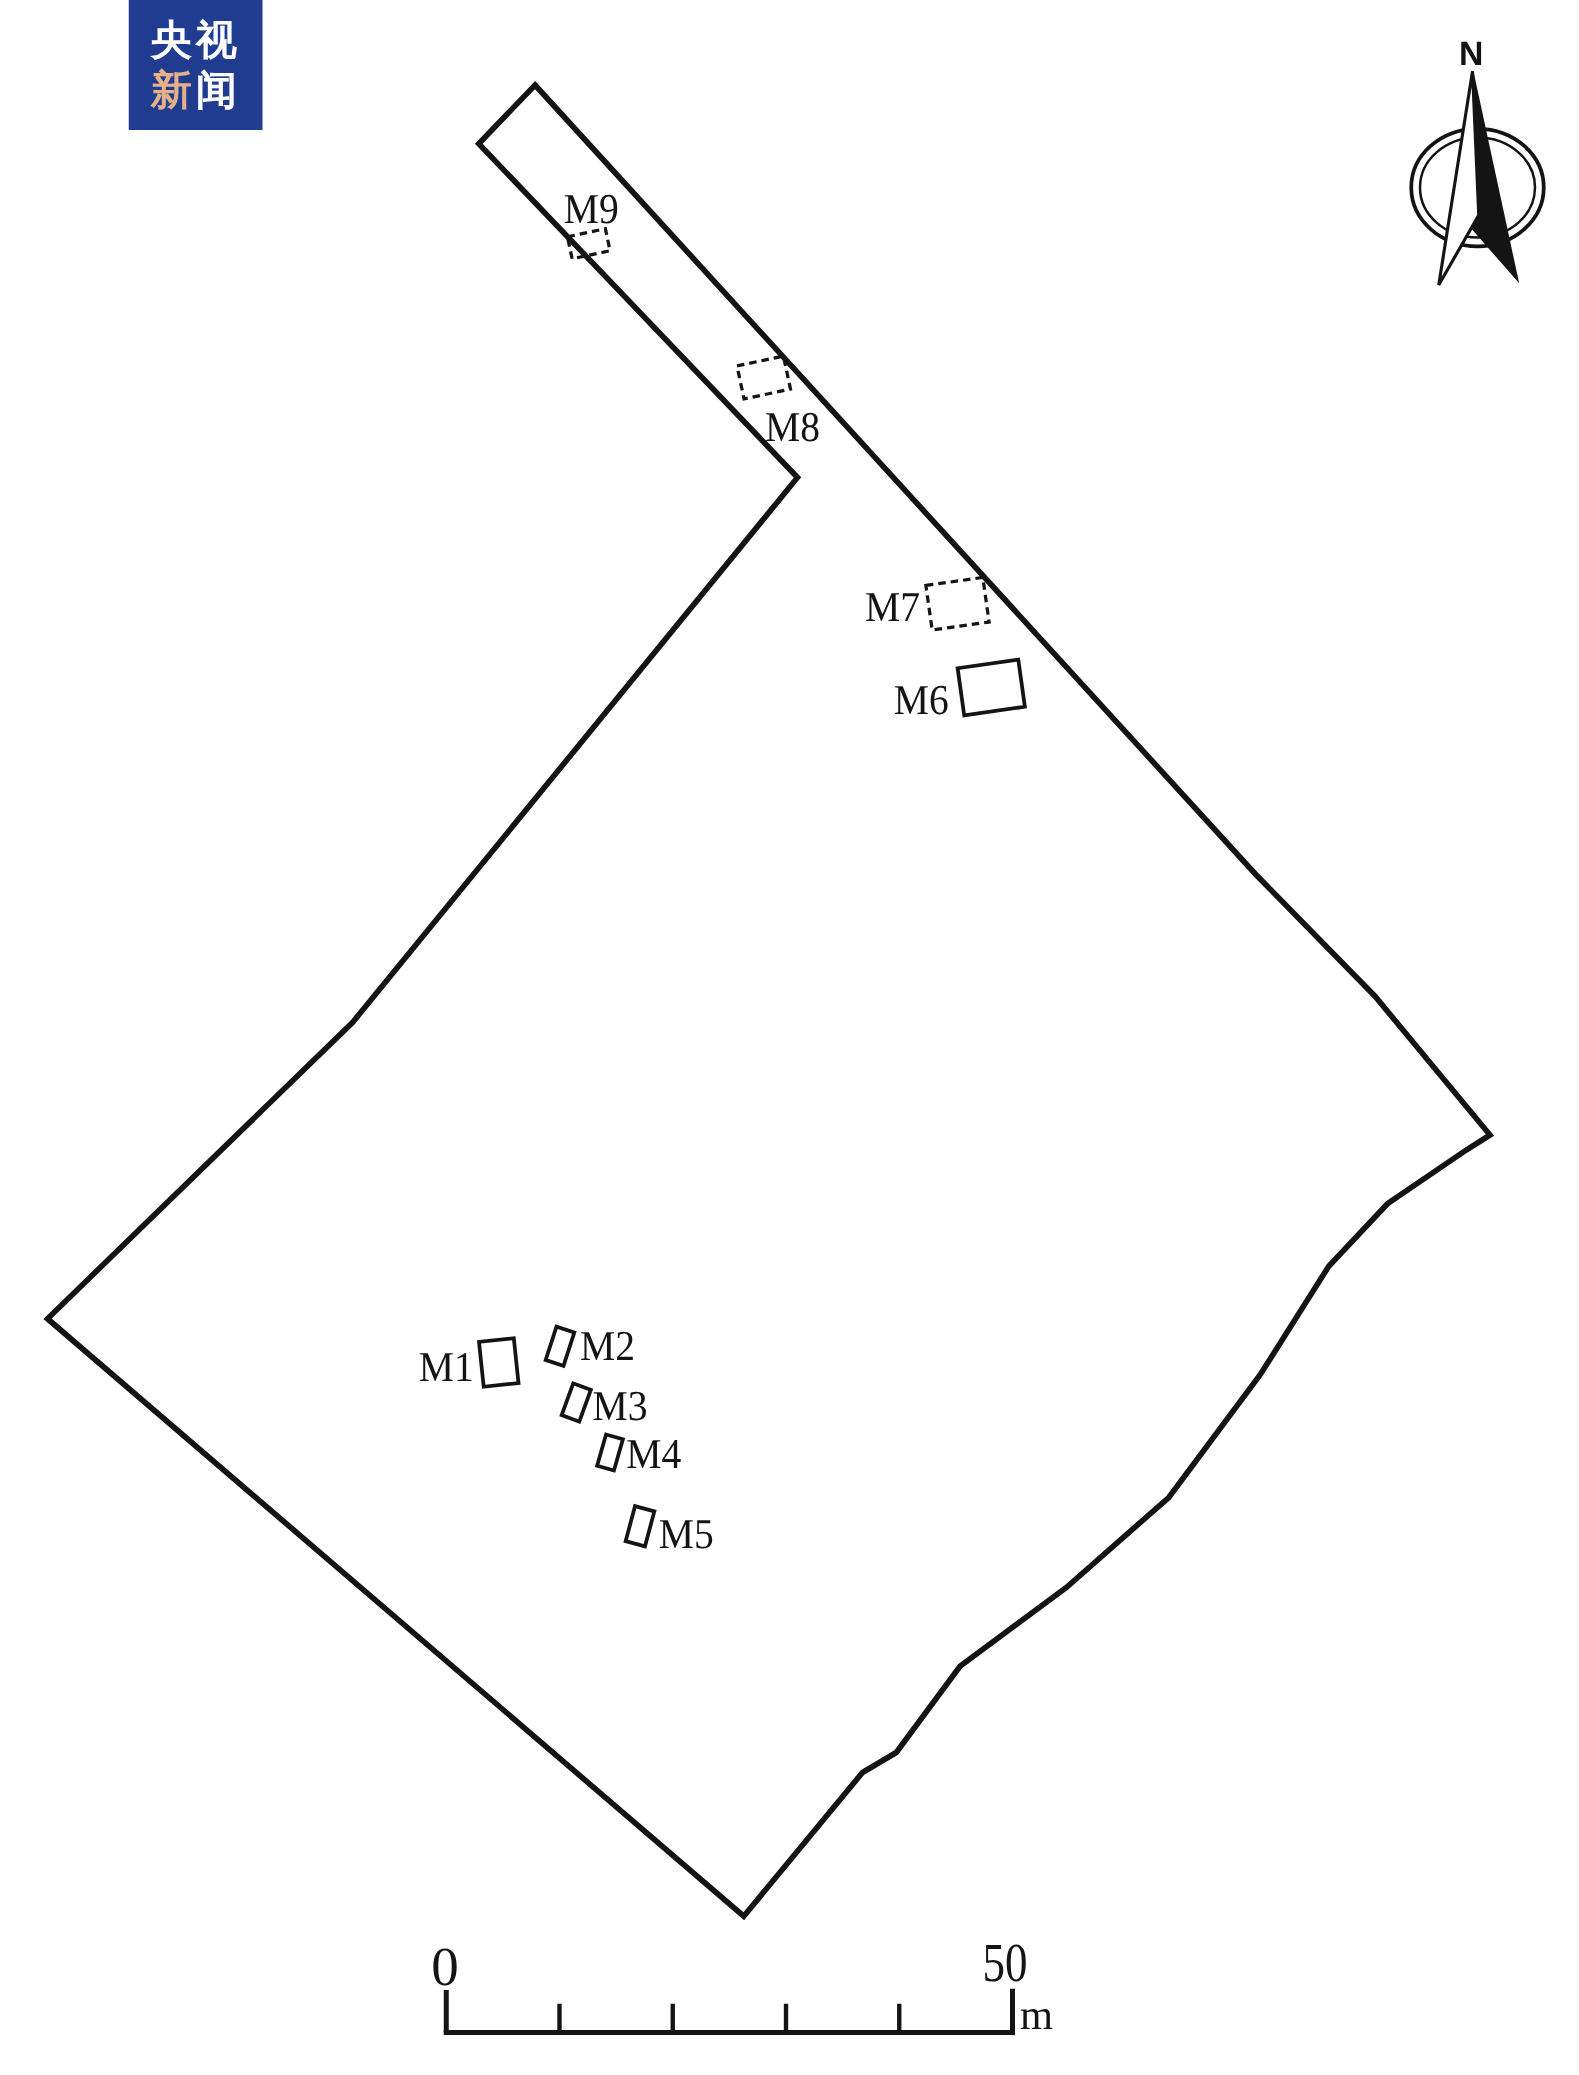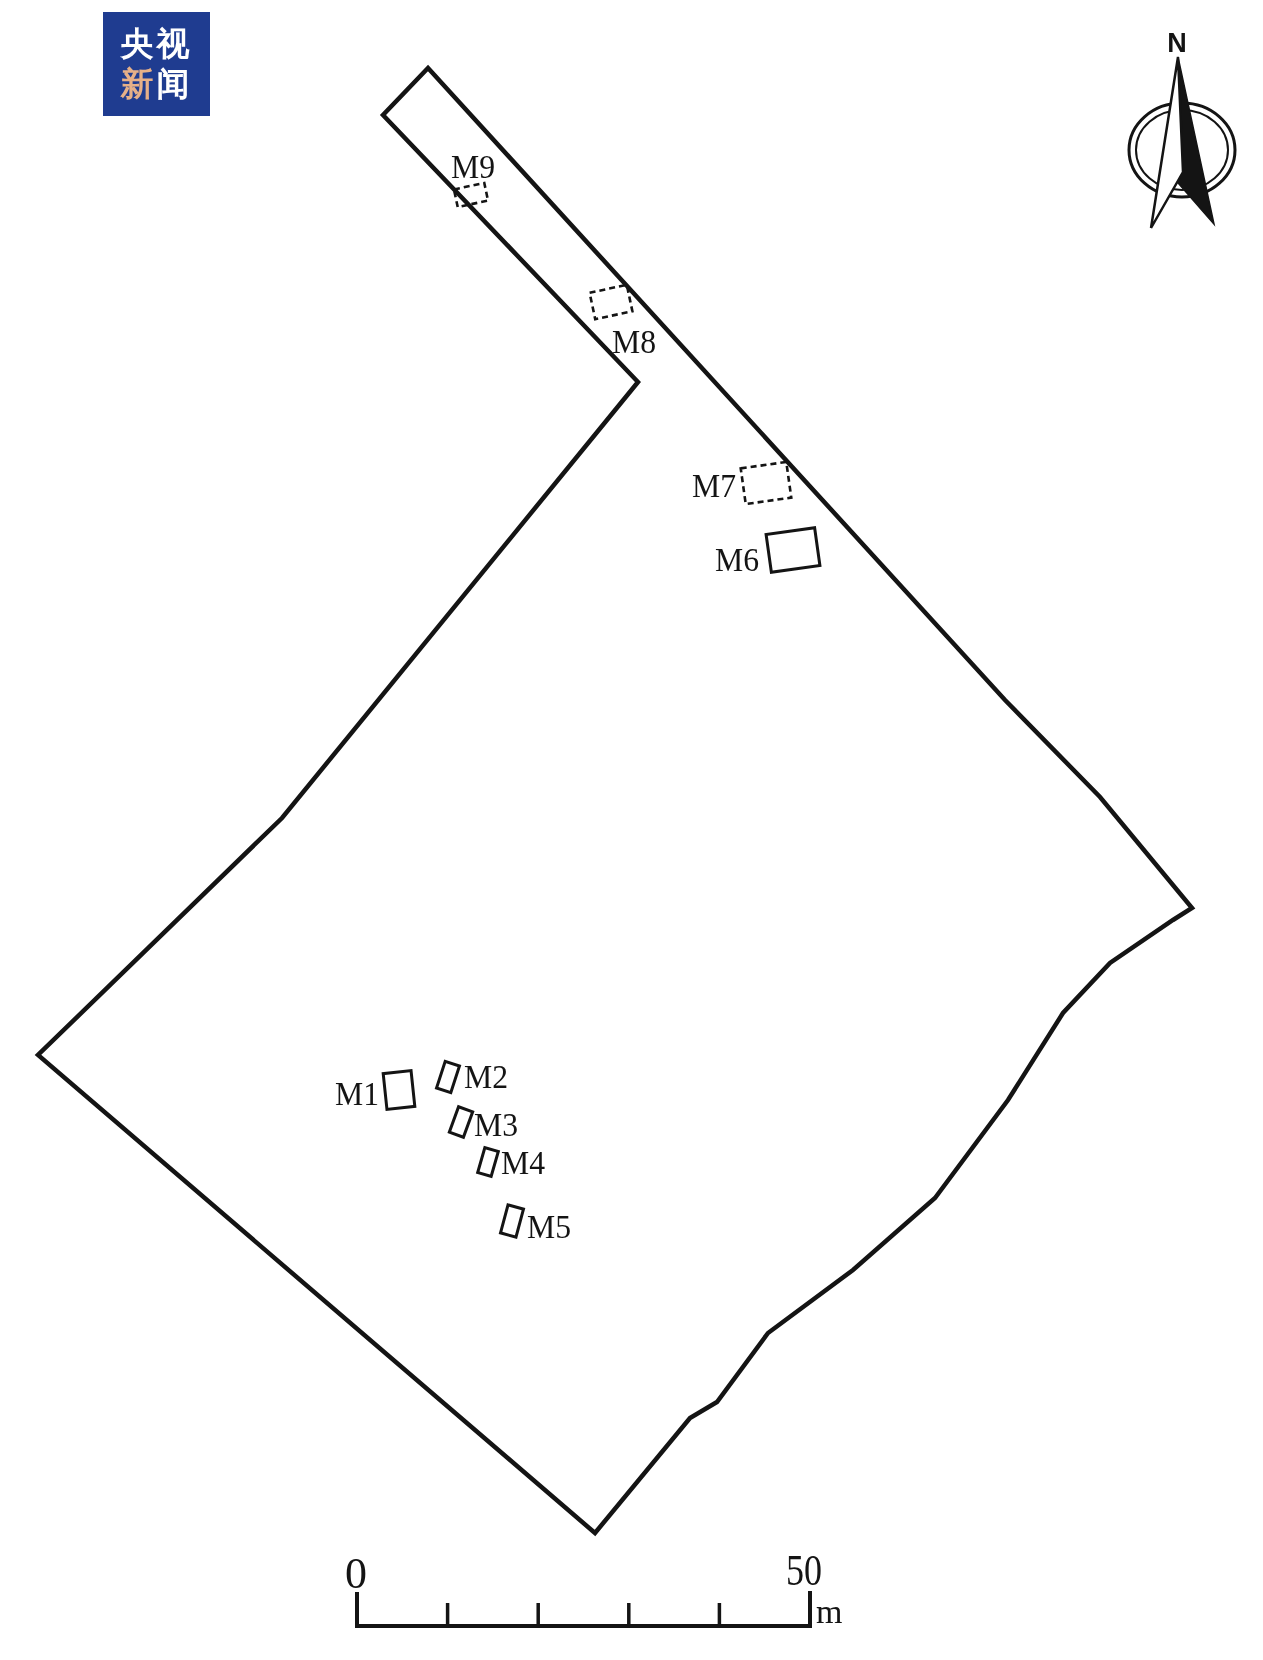--- a/index.html
+++ b/index.html
@@ -5,21 +5,21 @@
   html,body{margin:0;padding:0;background:#ffffff;}
   #stage{
     position:relative;
     width:1263px;height:1660px;
     background:#ffffff;
     overflow:hidden;
     font-family:"Liberation Serif","DejaVu Serif",serif;
   }
   
   #logo{
-    position:absolute;left:103px;top:12px;width:107px;height:104px;
+    position:absolute;left:103px;top:0;width:107px;height:104px;
     display:flex;flex-direction:column;align-items:center;justify-content:center;
     font-family:"DejaVu Sans","Liberation Sans",sans-serif;
     font-weight:700;
   }
   #logo .logo-row{
     font-size:33px;line-height:40px;letter-spacing:3px;
     white-space:nowrap;
   }
   
   #plan-svg{position:absolute;left:0;top:0;}

